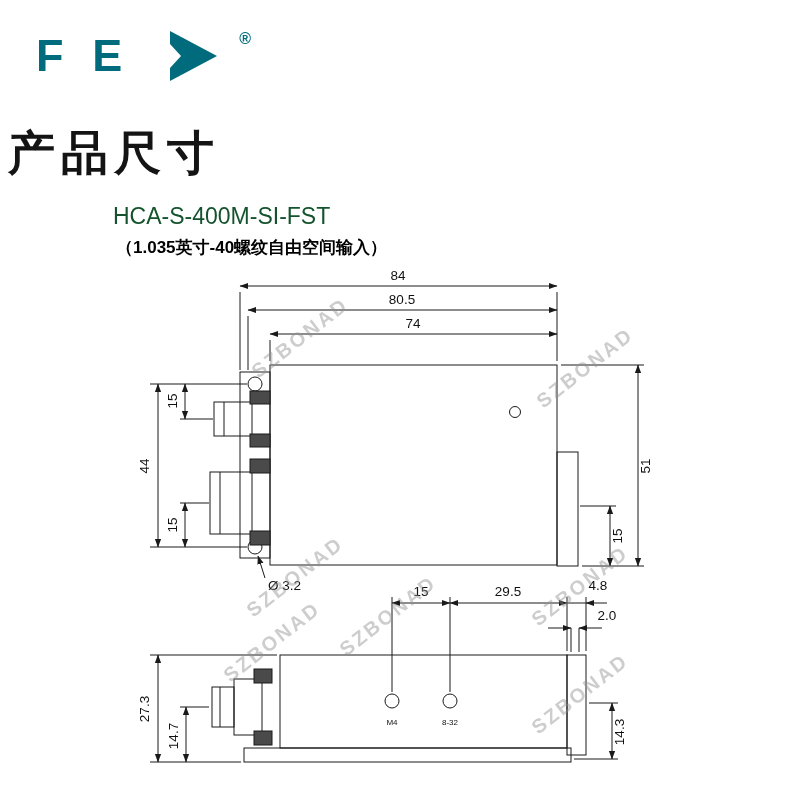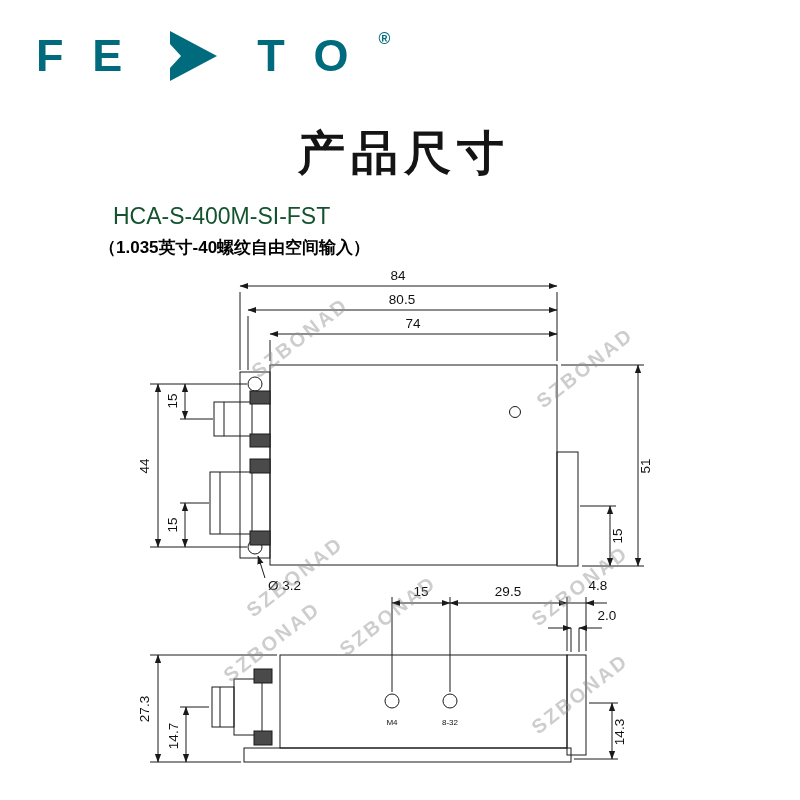--- a/index.html
+++ b/index.html
@@ -4,24 +4,24 @@
 <style>
   html,body{margin:0;padding:0;background:#fff;}
   .page{position:relative;width:800px;height:800px;background:#fff;overflow:hidden;
         font-family:"Liberation Sans","DejaVu Sans",sans-serif;}
 
   
   .logo{position:absolute;left:36px;top:30px;display:flex;align-items:center;gap:40px;
         color:#006b7d;font-weight:800;font-size:45px;letter-spacing:0.18em;}
   .logo .reg{font-size:16px;align-self:flex-start;margin-left:-18px;margin-top:0;letter-spacing:0;}
   .logo-mark{display:block;}
-  .page-title{position:absolute;left:0;right:0;top:122px;margin:0;text-align:center;
+  .page-title{position:absolute;left:0;right:0;top:122px;margin:0;text-align:left;
               font-size:47px;font-weight:800;color:#141414;letter-spacing:6px;padding-left:8px;}
   .model{position:absolute;left:113px;top:203px;font-size:23px;color:#14532d;}
-  .subtitle{position:absolute;left:99px;top:236px;font-size:17px;font-weight:700;color:#000;}
+  .subtitle{position:absolute;left:116px;top:236px;font-size:17px;font-weight:700;color:#000;}
 
   
   .drawing{position:absolute;left:0;top:0;}
   .ln{stroke:#1a1a1a;stroke-width:1;fill:none;}
   .solid{fill:#4a4a4a;stroke:#1a1a1a;stroke-width:1;}
   .dt{font-family:"Liberation Sans","DejaVu Sans",sans-serif;font-size:13.5px;fill:#111;
       text-anchor:middle;stroke:none;}
   .dts{text-anchor:start;}
   .tiny{font-size:8px;}
 
@@ -34,21 +34,20 @@
 <body>
 
 <div class="page">
 
   <div class="logo">
     <span>F E</span>
     <svg class="logo-mark" width="47" height="50" viewBox="0 0 47 50">
       <polygon points="0,0 47,25 0,50" fill="#006b7d"></polygon>
       <polygon points="0,13 11,25 0,37" fill="#ffffff"></polygon>
     </svg>
-    <span>T O</span>
     <span class="reg">®</span>
   </div>
 
   <h1 class="page-title">产品尺寸</h1>
   <div class="model">HCA-S-400M-SI-FST</div>
   <div class="subtitle">（1.035英寸-40螺纹自由空间输入）</div>
 
   <svg class="drawing" width="800" height="800" viewBox="0 0 800 800">
     <defs>
       <marker id="arr" viewBox="0 0 10 10" refX="9" refY="5" markerWidth="9" markerHeight="9" orient="auto-start-reverse">

